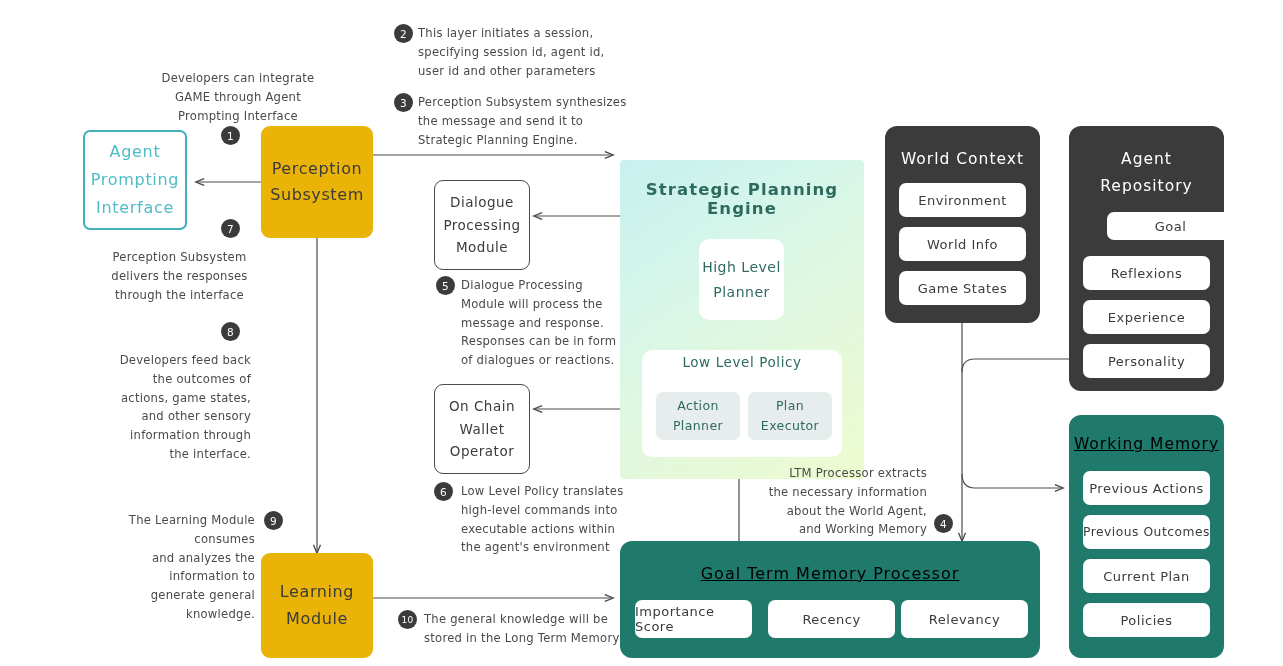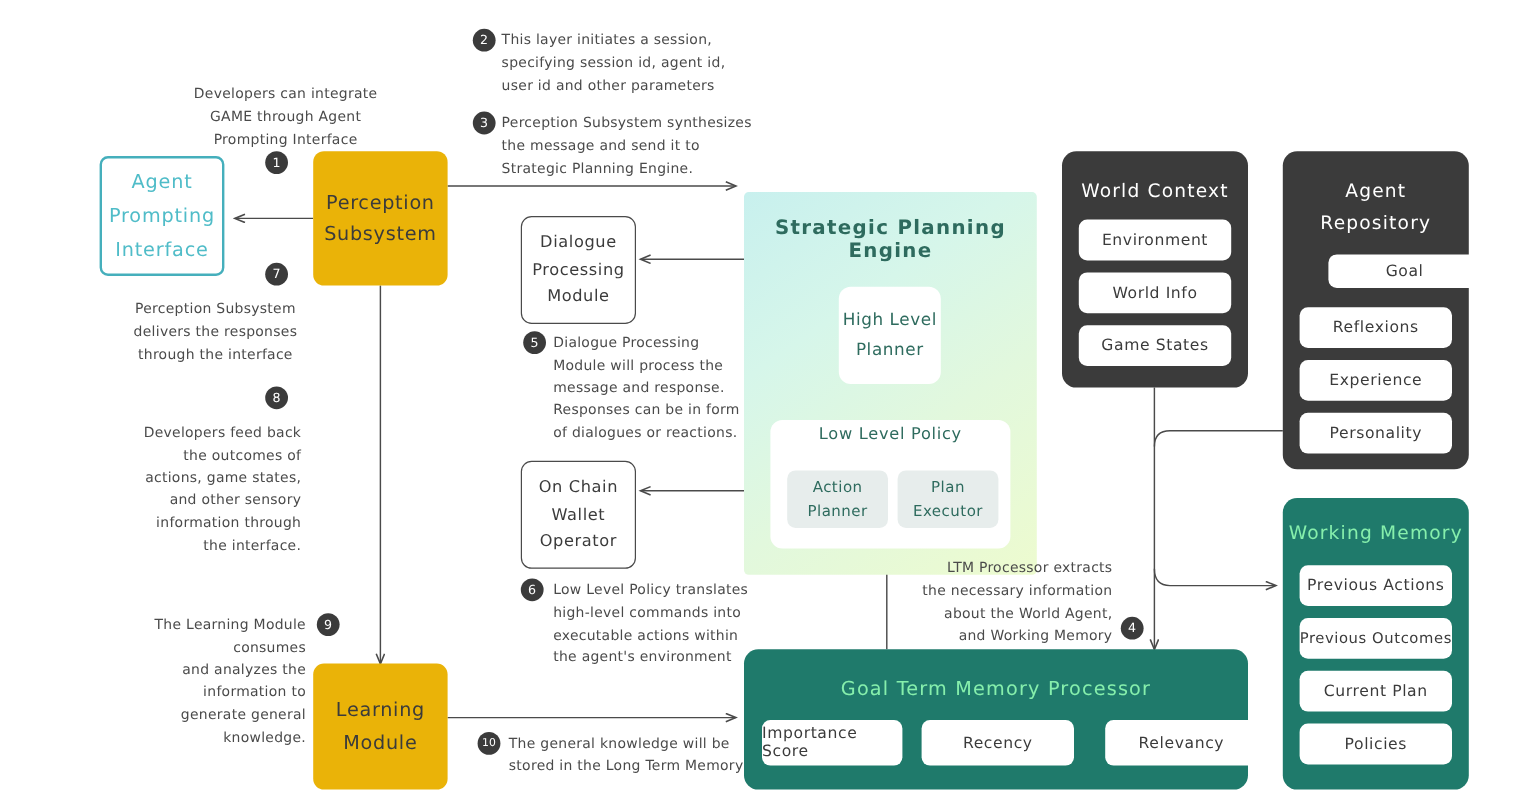--- a/index.html
+++ b/index.html
@@ -66,22 +66,22 @@
     position:absolute;background:#ffffff;border-radius:7px;
     display:flex;align-items:center;justify-content:center;
     color:#3b3b3b;font-size:13px;letter-spacing:.5px;
   }
 
   
   .teal-panel{
     position:absolute;background:#1f7a6b;border-radius:12px;
   }
   .teal-panel .panel-title{
-    position:absolute;width:100%;text-align:center;color:#86efac;
-    font-size:15.5px;letter-spacing:1px;
+    position:absolute;width:100%;text-align:center;color:#000000;
+    font-size:15.5px;letter-spacing:1px;text-decoration:underline;
   }
 
   
   .badge{
     position:absolute;width:19px;height:19px;border-radius:50%;
     background:#3b3b3b;color:#ffffff;font-size:10.5px;
     display:flex;align-items:center;justify-content:center;letter-spacing:.2px;
   }
 
   
@@ -231,21 +231,21 @@
   </div>
 
   <div class="teal-panel" style="left:620px;top:541px;width:420px;height:117px;">
     <div class="panel-title" style="top:23px;font-size:16px;">Goal Term Memory Processor</div>
     <div class="chip" style="left:15px;top:59px;width:117px;height:38px;">
       <span>Importance Score</span>
     </div>
     <div class="chip" style="left:148px;top:59px;width:127px;height:38px;">
       <span>Recency</span>
     </div>
-    <div class="chip" style="left:281px;top:59px;width:127px;height:38px;margin-left:20px;">
+    <div class="chip" style="left:281px;top:59px;width:127px;height:38px;">
       <span>Relevancy</span>
     </div>
   </div>
 
   <div class="note center" style="left:92px;top:69px;width:292px;">Developers can integrate
 GAME through Agent
 Prompting Interface</div>
   <div class="badge" style="left:221px;top:126px;">1</div>
 
   <div class="note left" style="left:418px;top:24px;width:250px;">This layer initiates a session,

